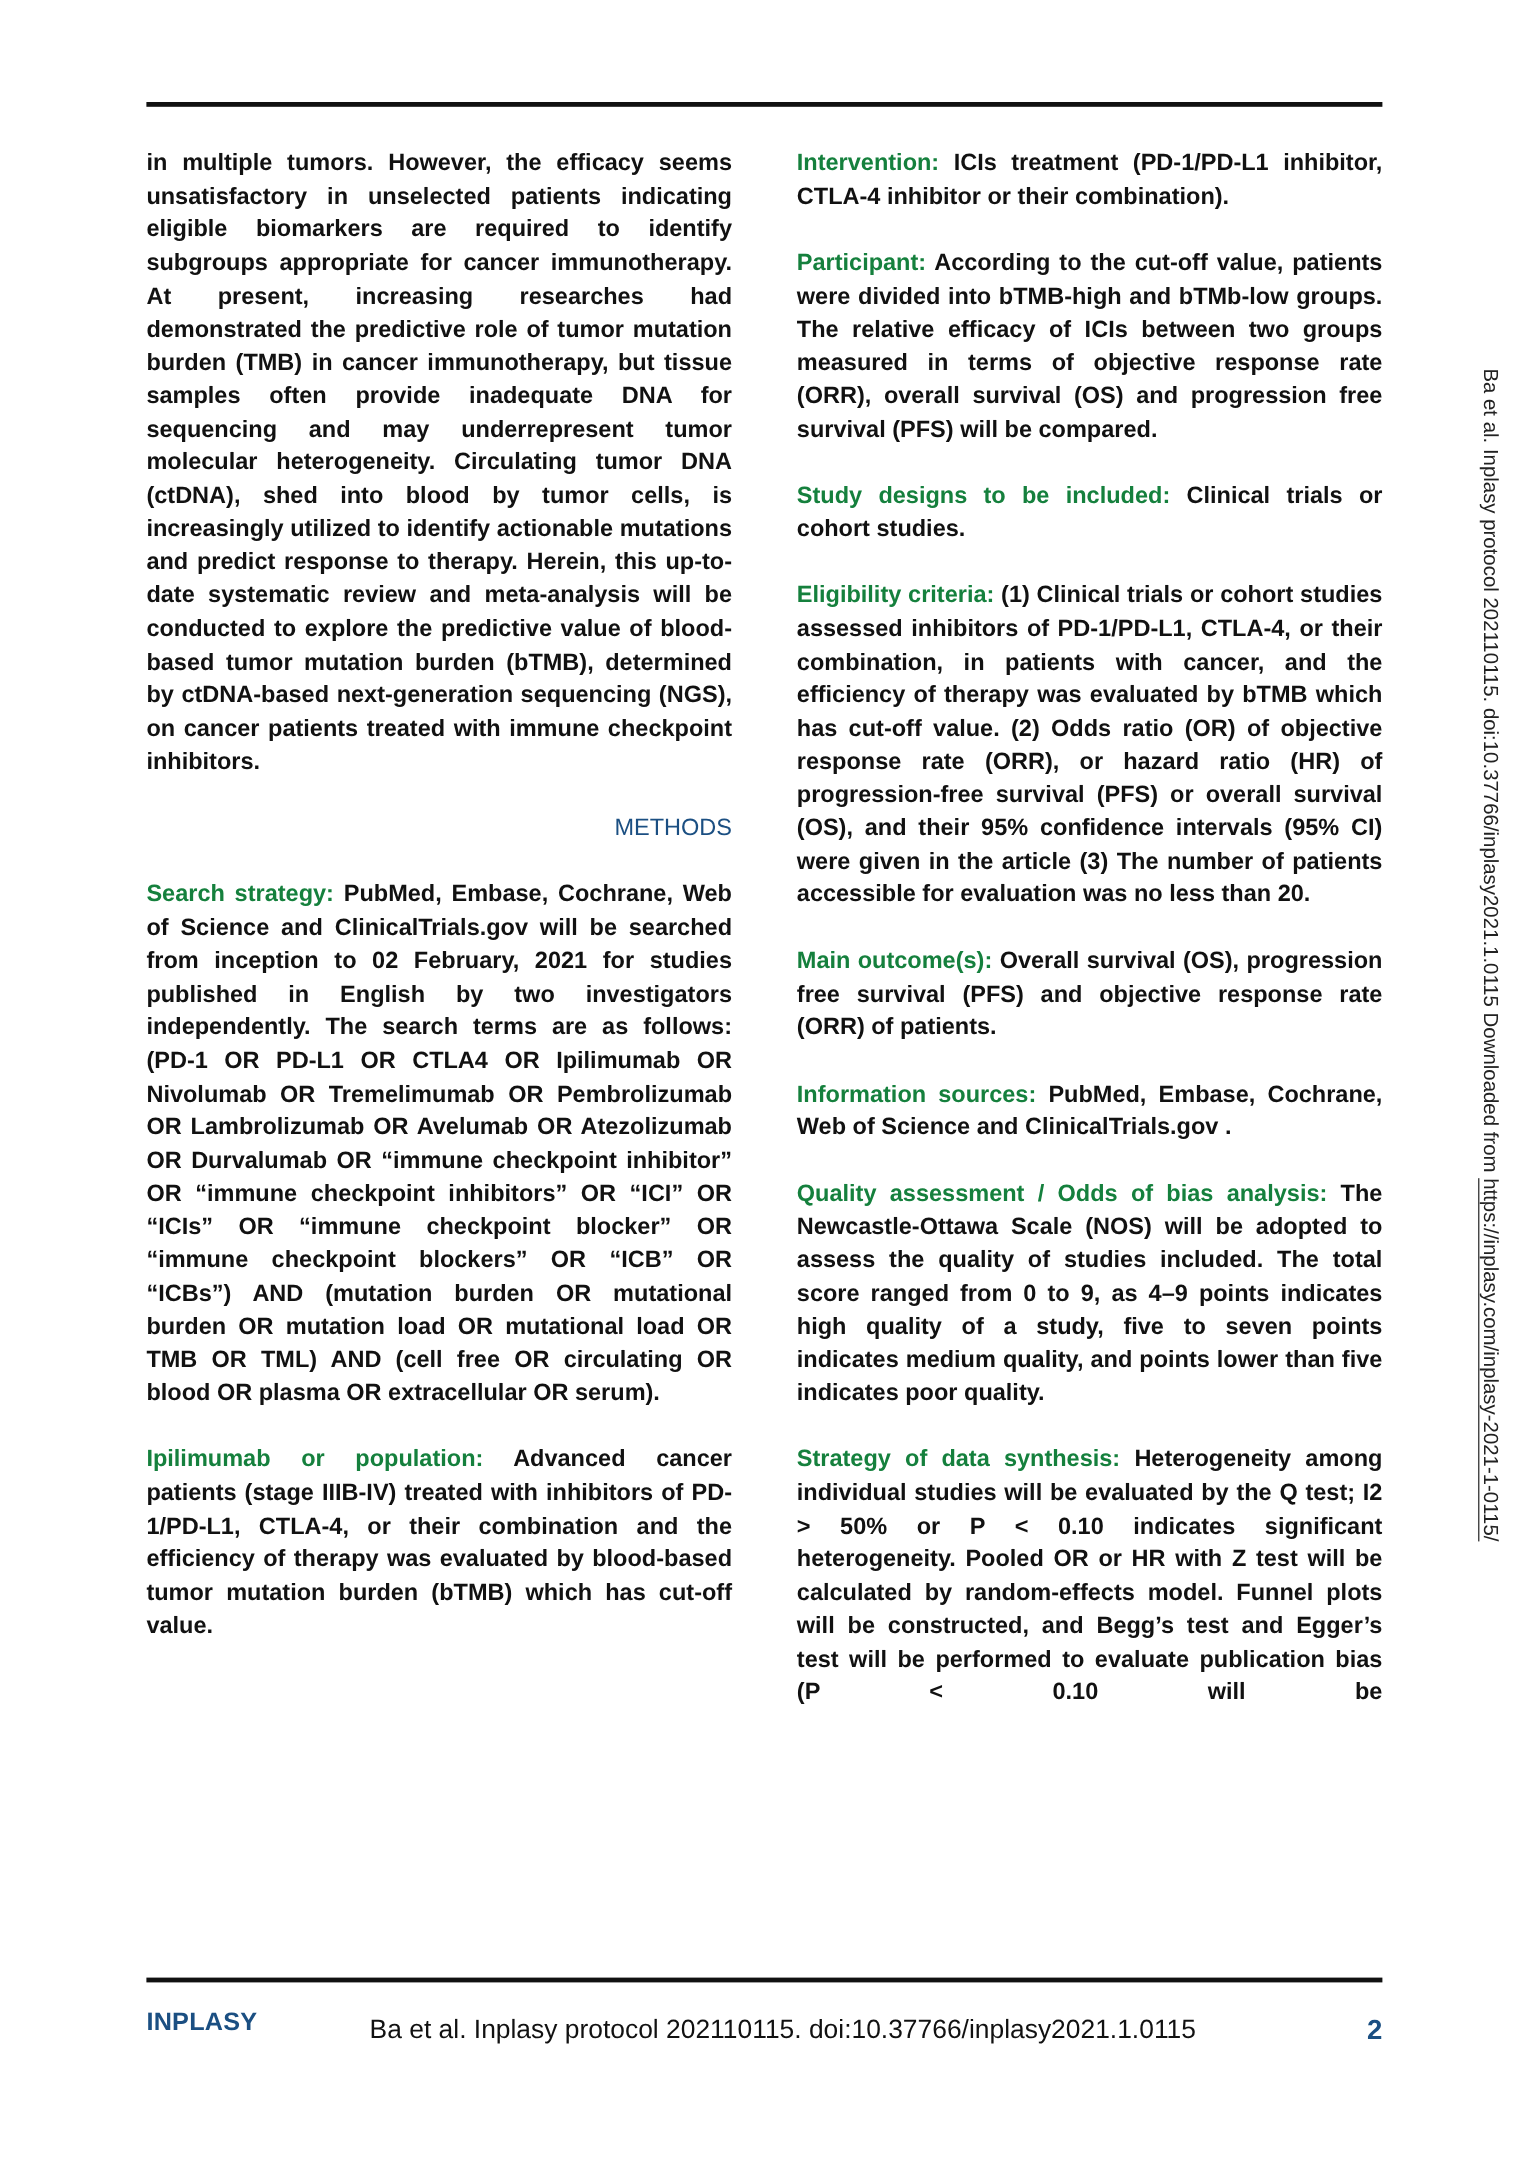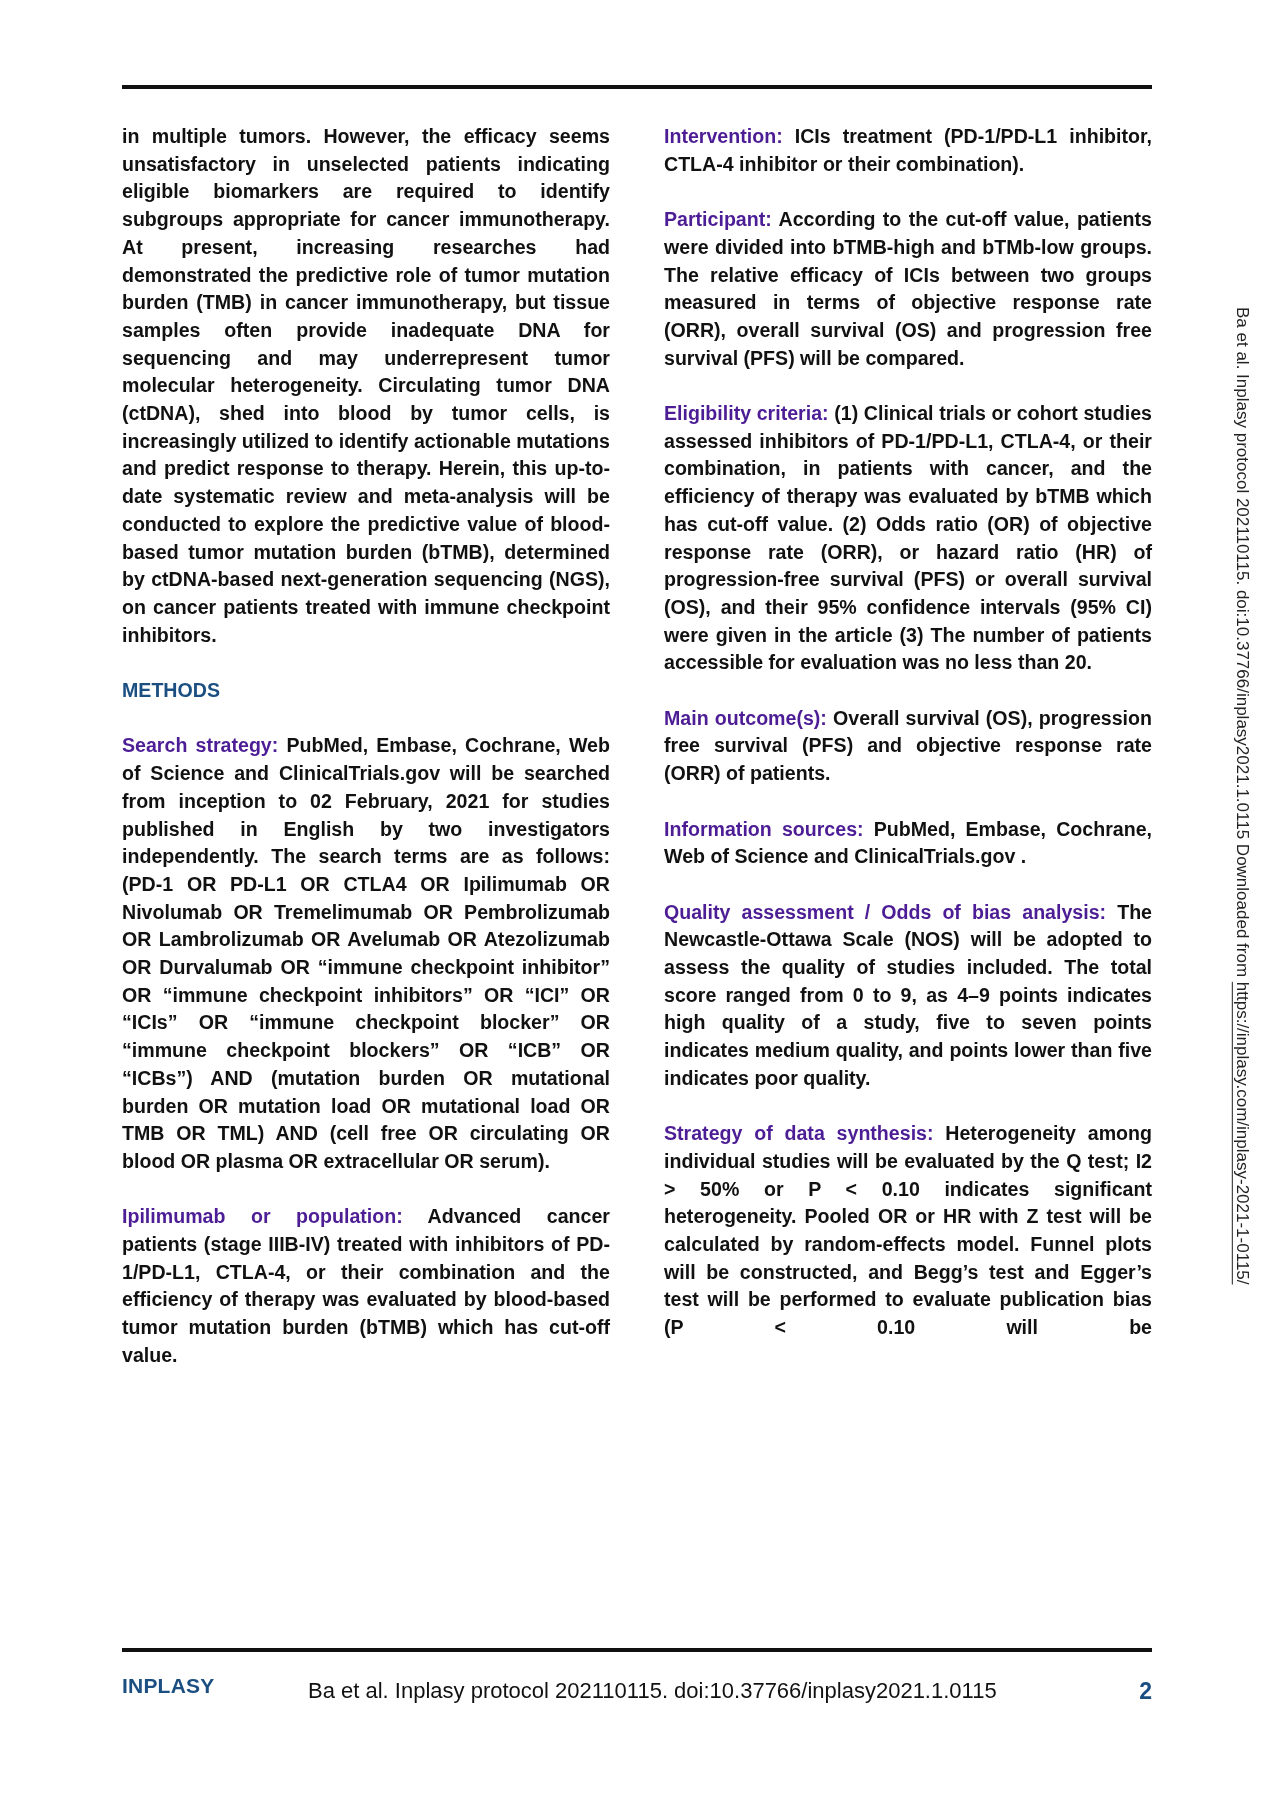--- a/index.html
+++ b/index.html
@@ -16,22 +16,22 @@
     font-size: 19.6px; font-weight: bold; line-height: 27.7px;
   }
   .col-left { left: 122px; }
   .col-right { left: 664px; }
 
   .para {
     margin: 0 0 27.7px 0;
     text-align: justify; text-align-last: left;
     hyphens: none; word-break: normal;
   }
-  .label { color: #4c1d95; }
-  .heading { color: #1b4f82; margin: 0 0 27.7px 0; font-size: 19.6px; font-weight: bold; line-height: 27.7px; }
+  .label { color: #15803d; }
+  .heading { color: #1b4f82; margin: 0 0 27.7px 0; font-size: 19.6px; font-weight: normal; line-height: 27.7px; text-align: right; }
   .uline { text-decoration-color: #e8853d; text-underline-offset: 3px; }
 
   .footer { position: absolute; top: 1674px; left: 122px; width: 1030px; height: 40px; }
   .footer-logo {
     position: absolute; left: 0; top: 0;
     color: #1b4f82; font-weight: bold; font-size: 21px; letter-spacing: 0.2px;
   }
   .footer-cite {
     position: absolute; left: 186px; top: 4px;
     font-size: 22px; font-weight: normal; color: #111111;
@@ -62,20 +62,21 @@
   <p class="para"><span class="label">Search strategy:</span><span> PubMed, Embase, Cochrane, Web of Science and </span><span class="uline">ClinicalTrials.gov</span><span> will be searched from inception to 02 February, 2021 for studies published in English by two investigators independently. The search terms are as follows: (PD-1 OR PD-L1 OR CTLA4 OR Ipilimumab OR Nivolumab OR Tremelimumab OR Pembrolizumab OR Lambrolizumab OR Avelumab OR Atezolizumab OR Durvalumab OR “immune checkpoint inhibitor” OR “immune checkpoint inhibitors” OR “ICI” OR “ICIs” OR “immune checkpoint blocker” OR “immune checkpoint blockers” OR “ICB” OR “ICBs”) AND (mutation burden OR mutational burden OR mutation load OR mutational load OR TMB OR TML) AND (cell free OR circulating OR blood OR plasma OR extracellular OR serum).</span></p>
 
   <p class="para"><span class="label">Ipilimumab or population:</span><span> Advanced cancer patients (stage IIIB-IV) treated with inhibitors of PD-1/PD-L1, CTLA-4, or their combination and the efficiency of therapy was evaluated by blood-based tumor mutation burden (bTMB) which has cut-off value.</span></p>
 </div>
 
 <div class="col col-right">
   <p class="para"><span class="label">Intervention:</span><span> ICIs treatment (PD-1/PD-L1 inhibitor, CTLA-4 inhibitor or their combination).</span></p>
 
   <p class="para"><span class="label">Participant:</span><span> According to the cut-off value, patients were divided into bTMB-high and bTMb-low groups. The relative efficacy of ICIs between two groups measured in terms of objective response rate (ORR), overall survival (OS) and progression free survival (PFS) will be compared.</span></p>
 
+  <p class="para"><span class="label">Study designs to be included:</span><span> Clinical trials or cohort studies.</span></p>
 
   <p class="para"><span class="label">Eligibility criteria:</span><span> (1) Clinical trials or cohort studies assessed inhibitors of PD-1/PD-L1, CTLA-4, or their combination, in patients with cancer, and the efficiency of therapy was evaluated by bTMB which has cut-off value. (2) Odds ratio (OR) of objective response rate (ORR), or hazard ratio (HR) of progression-free survival (PFS) or overall survival (OS), and their 95% confidence intervals (95% CI) were given in the article (3) The number of patients accessible for evaluation was no less than 20.</span></p>
 
   <p class="para"><span class="label">Main outcome(s):</span><span> Overall survival (OS), progression free survival (PFS) and objective response rate (ORR) of patients.</span></p>
 
   <p class="para"><span class="label">Information sources:</span><span> PubMed, Embase, Cochrane, Web of Science and ClinicalTrials.gov .</span></p>
 
   <p class="para"><span class="label">Quality assessment / Odds of bias analysis:</span><span> The Newcastle-Ottawa Scale (NOS) will be adopted to assess the quality of studies included. The total score ranged from 0 to 9, as 4–9 points indicates high quality of a study, five to seven points indicates medium quality, and points lower than five indicates poor quality.</span></p>
 
   <p class="para" style="text-align-last: justify;"><span class="label">Strategy of data synthesis:</span><span> Heterogeneity among individual studies will be evaluated by the Q test; I2 &gt; 50% or P &lt; 0.10 indicates significant heterogeneity. Pooled OR or HR with Z test will be calculated by random-effects model. Funnel plots will be constructed, and Begg’s test and Egger’s test will be performed to evaluate publication bias (P &lt; 0.10 will be</span></p>

